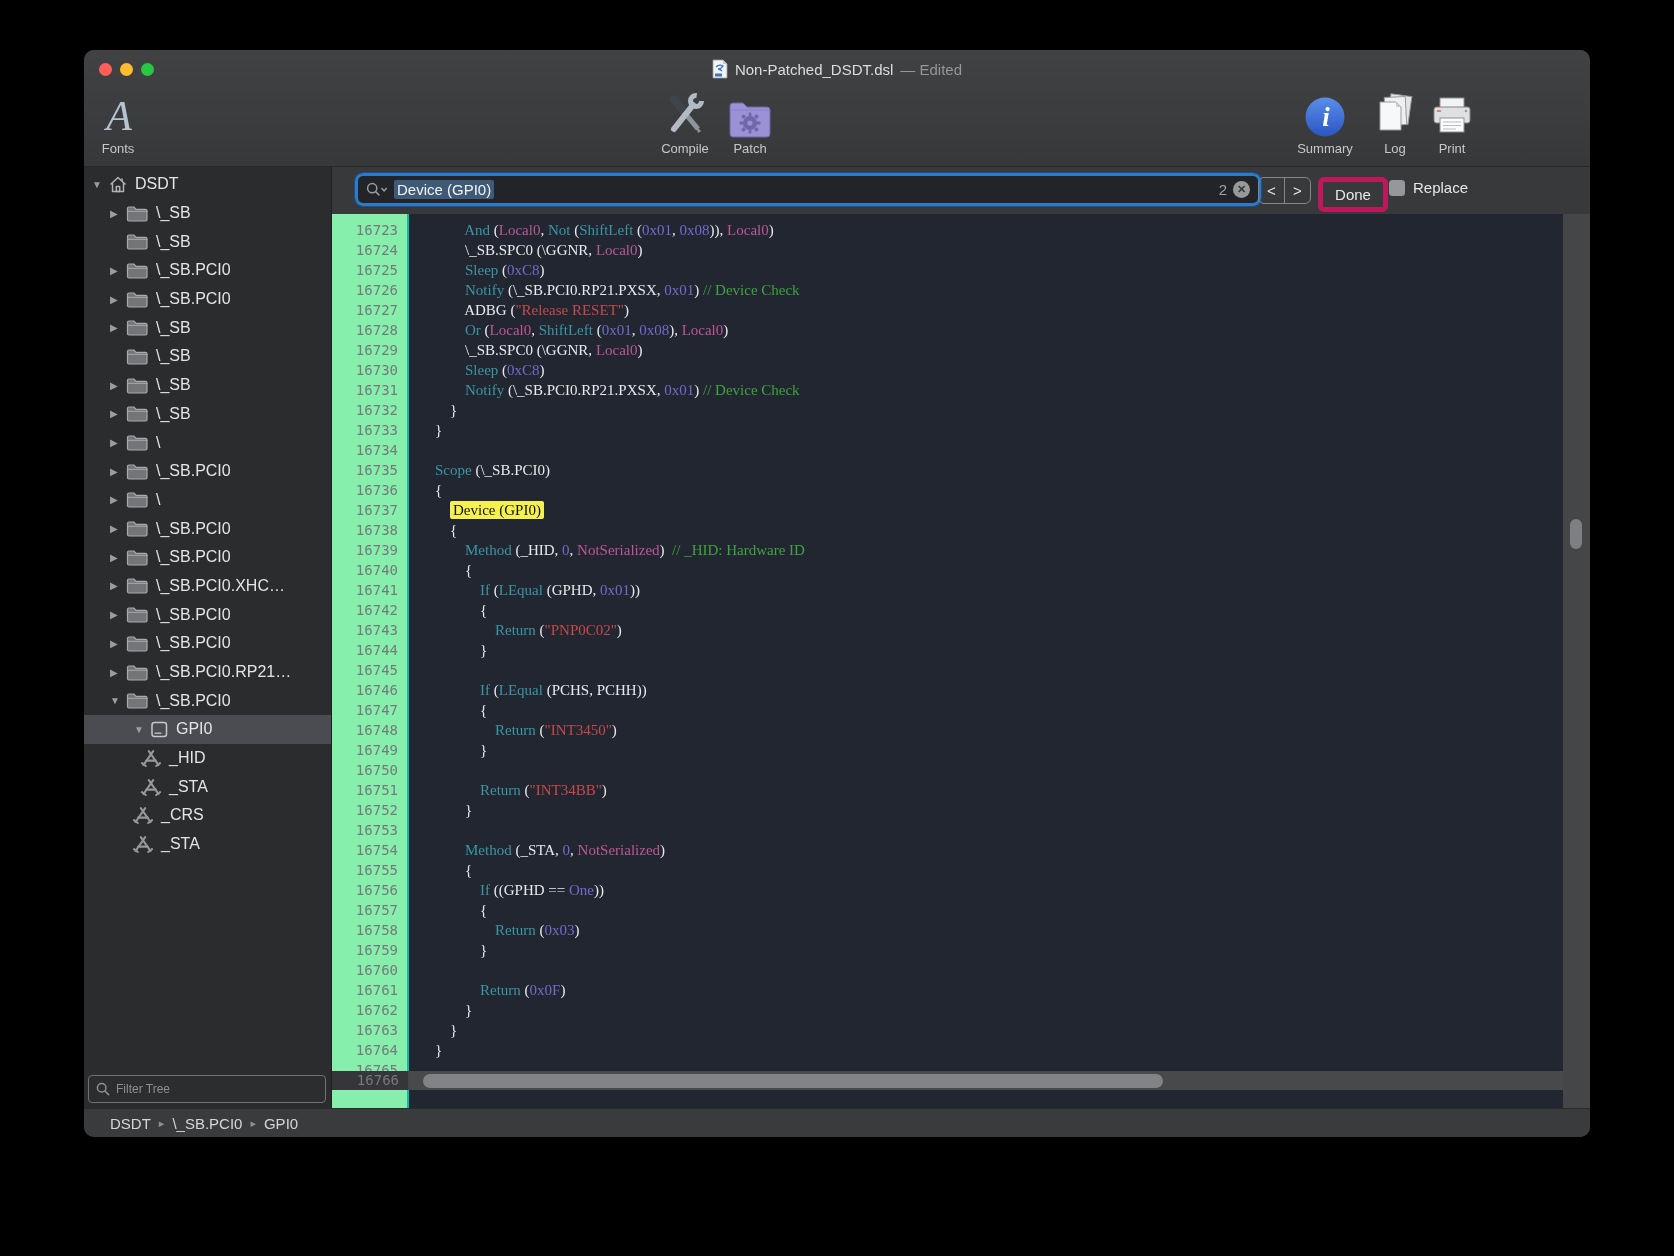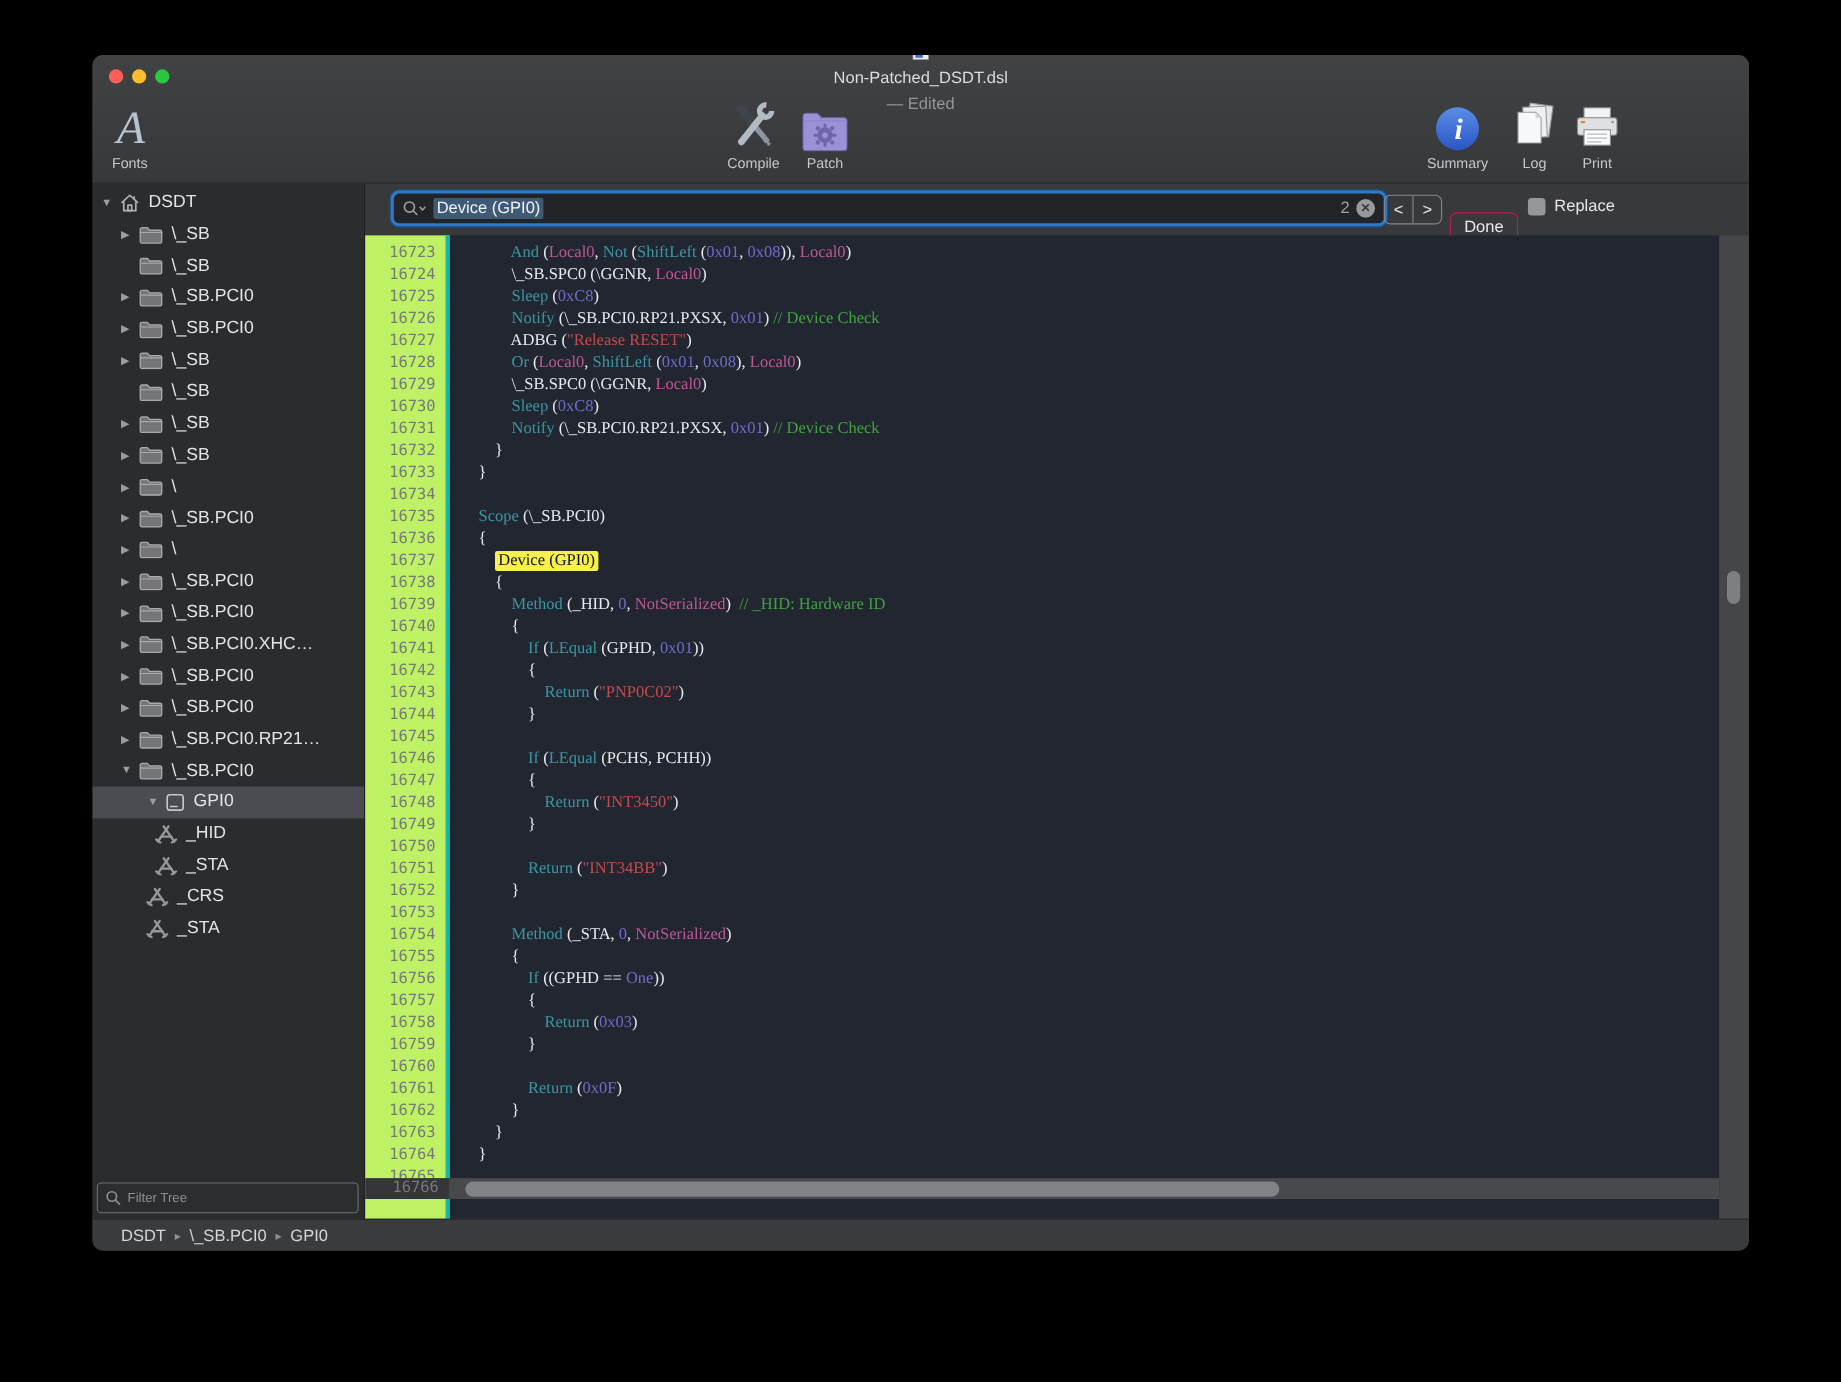--- a/index.html
+++ b/index.html
@@ -7,21 +7,21 @@
          font-family:"Liberation Sans",sans-serif;-webkit-font-smoothing:antialiased;}
   .window{position:absolute;left:84px;top:50px;width:1506px;height:1087px;border-radius:10px;
           overflow:hidden;background:#353639;box-shadow:0 30px 70px rgba(0,0,0,.8);}
   
   .header{position:absolute;left:0;top:0;width:100%;height:116px;
           background:linear-gradient(#414244,#373839);border-bottom:1px solid #262729;}
   .titlebar{position:relative;height:38px;}
   .traffic{position:absolute;left:15px;top:13px;display:flex;gap:8px;}
   .tl{width:13px;height:13px;border-radius:50%;}
   .title-wrap{position:absolute;left:0;top:0;width:100%;height:38px;display:flex;
-              align-items:center;justify-content:center;gap:7px;font-size:15px;flex-direction:column;}
+              align-items:center;justify-content:center;gap:7px;font-size:15px;}
   .title-file{color:#dcdde0;} .title-suffix{color:#95969a;}
   .tbitem{position:absolute;top:40px;width:80px;display:flex;flex-direction:column;
           align-items:center;gap:3px;}
   .tbicon{height:48px;display:flex;align-items:flex-end;justify-content:center;}
   .tblabel{font-size:13px;color:#c6c7c9;}
   
   .sidebar{position:absolute;left:0;top:117px;width:247px;bottom:29px;background:#2b2c2e;
            border-right:1px solid #1e1f21;}
   .tree{position:absolute;left:0;top:3px;right:0;}
   .trow{height:28.7px;display:flex;align-items:center;font-size:16px;color:#e3e4e6;
@@ -42,29 +42,29 @@
           border:3px solid #2e7ac9;outline:1px solid #17538f;border-radius:8px;
           display:flex;align-items:center;padding:0 8px;gap:6px;}
   .stext{font-size:15px;color:#f2f3f5;background:var(--selection);padding:1px 3px;border-radius:2px;white-space:pre;}
   .scount{margin-left:auto;font-size:15px;color:#9fa0a3;}
   .sclear{width:17px;height:17px;border-radius:50%;background:#98999b;color:#39393b;font-size:11px;
           display:flex;align-items:center;justify-content:center;font-weight:bold;}
   .navgroup{position:absolute;left:926px;top:10px;height:25px;display:flex;border:1px solid #85868a;
             border-radius:6px;overflow:hidden;}
   .navbtn{width:25px;display:flex;align-items:center;justify-content:center;color:#e8e8ea;font-size:15px;}
   .navbtn:first-child{border-right:1px solid #85868a;}
-  .donebtn{position:absolute;left:986px;top:26px;width:60px;height:25px;border:1px solid #be185d;
+  .donebtn{position:absolute;left:986px;top:10px;width:60px;height:25px;border:5px solid #be185d;
            border-radius:6px;display:flex;align-items:center;justify-content:center;
            color:#e9e9eb;font-size:15px;}
   .repl{position:absolute;left:1057px;top:12px;display:flex;align-items:center;gap:8px;}
   .cbox{width:16px;height:16px;border-radius:3.5px;background:#96979a;}
   .repl-label{font-size:15px;color:#e6e6e8;}
   
   .editor{position:absolute;left:0;top:47px;right:27px;bottom:0;display:flex;}
-  .gutter{width:77px;background:#bef264;border-right:4px solid #14b8a6;box-sizing:border-box;
+  .gutter{width:77px;background:#86efac;border-right:2px solid #14b8a6;box-sizing:border-box;
           padding-top:6px;flex:0 0 77px;}
   .lnum{height:20px;line-height:20px;font-family:"DejaVu Sans Mono",monospace;font-size:14px;
         color:#77787c;text-align:right;padding-right:9px;}
   .codearea{flex:1;background:var(--code_background);padding-top:6px;overflow:hidden;position:relative;}
   .cline{height:20px;line-height:20px;font-family:Liberation Serif, serif;font-size:15px;
          white-space:pre;padding-left:11px;}
   .tk-p{color:var(--code_plain)} .tk-k{color:var(--code_keyword)} .tk-n{color:var(--code_number)}
   .tk-s{color:var(--code_string)} .tk-c{color:var(--code_comment)} .tk-v{color:var(--code_variable)}
   .tk-h{background:var(--find_highlight);color:#131313;padding:1px 3px;border-radius:2px;}
   .hrow{position:absolute;left:0;bottom:18px;right:27px;height:19px;display:flex;}

